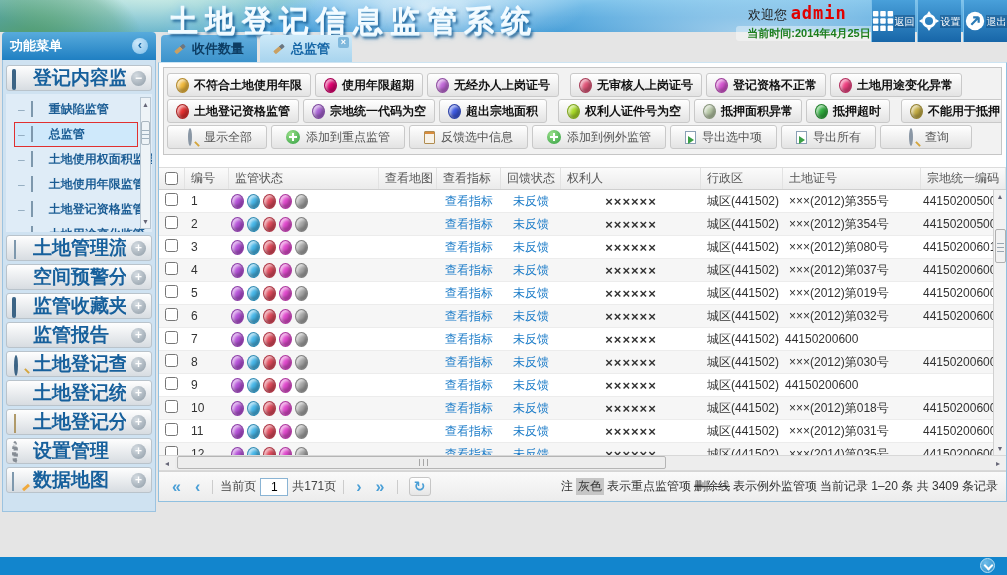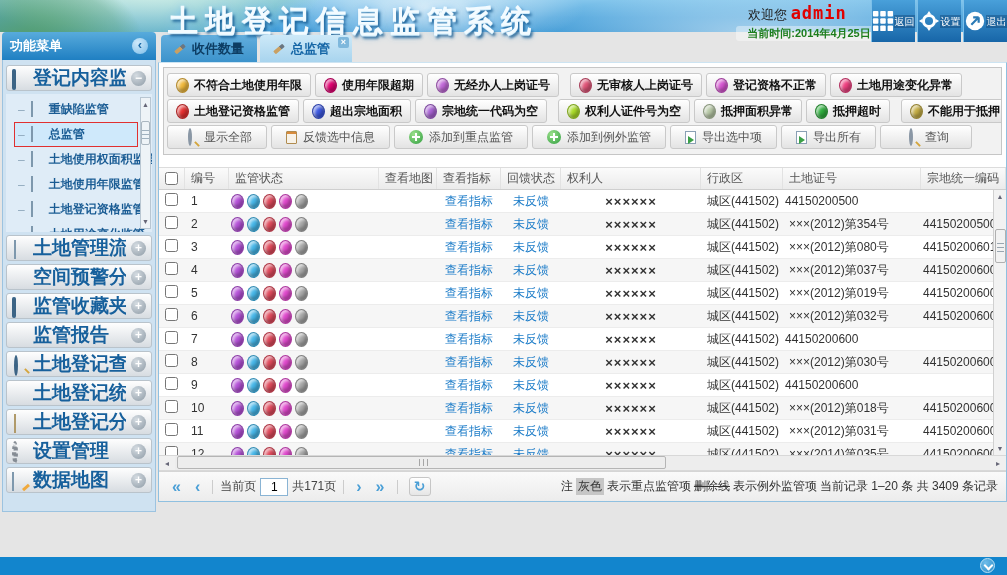--- a/index.html
+++ b/index.html
@@ -350,26 +350,26 @@
                 <span>土地用途变化异常</span>
               </button>
 
           </div>
           <div class="frow">
             <button class="fbtn">
                 <span class="fdot" style="background-color: rgb(230, 48, 48);"></span>
                 <span>土地登记资格监管</span>
               </button>
             <button class="fbtn">
+                <span class="fdot" style="background-color: rgb(168, 99, 212);"></span>
+                <span>宗地统一代码为空</span>
+              </button>
+            <button class="fbtn">
                 <span class="fdot" style="background-color: rgb(60, 88, 224);"></span>
                 <span>超出宗地面积</span>
-              </button>
-            <button class="fbtn">
-                <span class="fdot" style="background-color: rgb(168, 99, 212);"></span>
-                <span>宗地统一代码为空</span>
               </button>
             <button class="fbtn">
                 <span class="fdot" style="background-color: rgb(170, 220, 40);"></span>
                 <span>权利人证件号为空</span>
               </button>
             <button class="fbtn">
                 <span class="fdot" style="background-color: rgb(183, 200, 166);"></span>
                 <span>抵押面积异常</span>
               </button>
             <button class="fbtn">
@@ -382,26 +382,26 @@
               </button>
             <button class="fbtn"></button>
 
           </div>
           <div class="frow">
             <button class="abtn">
                 <span class="ic"><span class="ic-search gray"></span></span>
                 <span>显示全部</span>
               </button>
             <button class="abtn">
+                <span class="ai-plus"></span>
+                <span>添加到重点监管</span>
+              </button>
+            <button class="abtn">
                 <span class="ai-clip"></span>
                 <span>反馈选中信息</span>
-              </button>
-            <button class="abtn">
-                <span class="ai-plus"></span>
-                <span>添加到重点监管</span>
               </button>
             <button class="abtn">
                 <span class="ai-plus"></span>
                 <span>添加到例外监管</span>
               </button>
             <button class="abtn">
                 <span class="ai-export"></span>
                 <span>导出选中项</span>
               </button>
             <button class="abtn">
@@ -440,20 +440,21 @@
                   <span class="sdot" style="background-color: rgb(70, 182, 232);"></span>
                   <span class="sdot" style="background-color: rgb(223, 74, 92);"></span>
                   <span class="sdot" style="background-color: rgb(223, 73, 204);"></span>
                   <span class="sdot" style="background-color: rgb(166, 166, 166);"></span>
                 </span>
               <span class="td"></span>
               <span class="link">查看指标</span>
               <span class="fbst">未反馈</span>
               <span class="owner">××××××</span>
               <span class="td">城区(441502)</span>
+              <span class="td">×××(2012)第355号</span>
               <span class="td codecell">44150200500</span>
             </div>
             <div class="tr">
               <span class="td"><input type="checkbox" style=""></span>
               <span class="td">2</span>
               <span class="dots">
                   <span class="sdot" style="background-color: rgb(181, 81, 216);"></span>
                   <span class="sdot" style="background-color: rgb(70, 182, 232);"></span>
                   <span class="sdot" style="background-color: rgb(223, 74, 92);"></span>
                   <span class="sdot" style="background-color: rgb(223, 73, 204);"></span>

